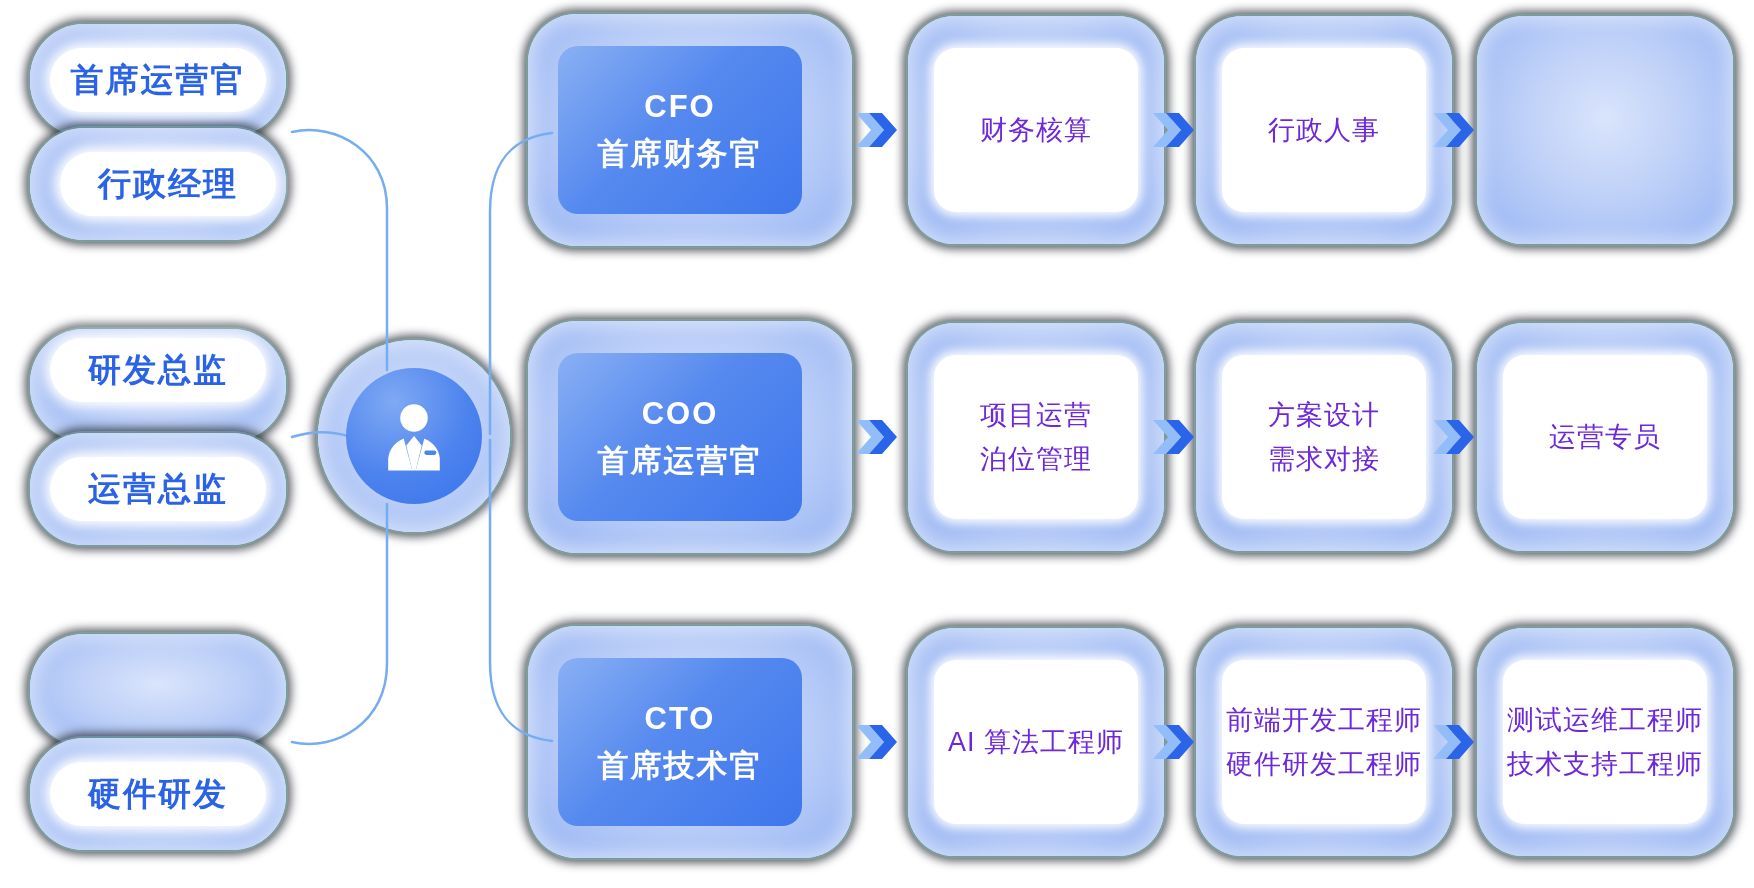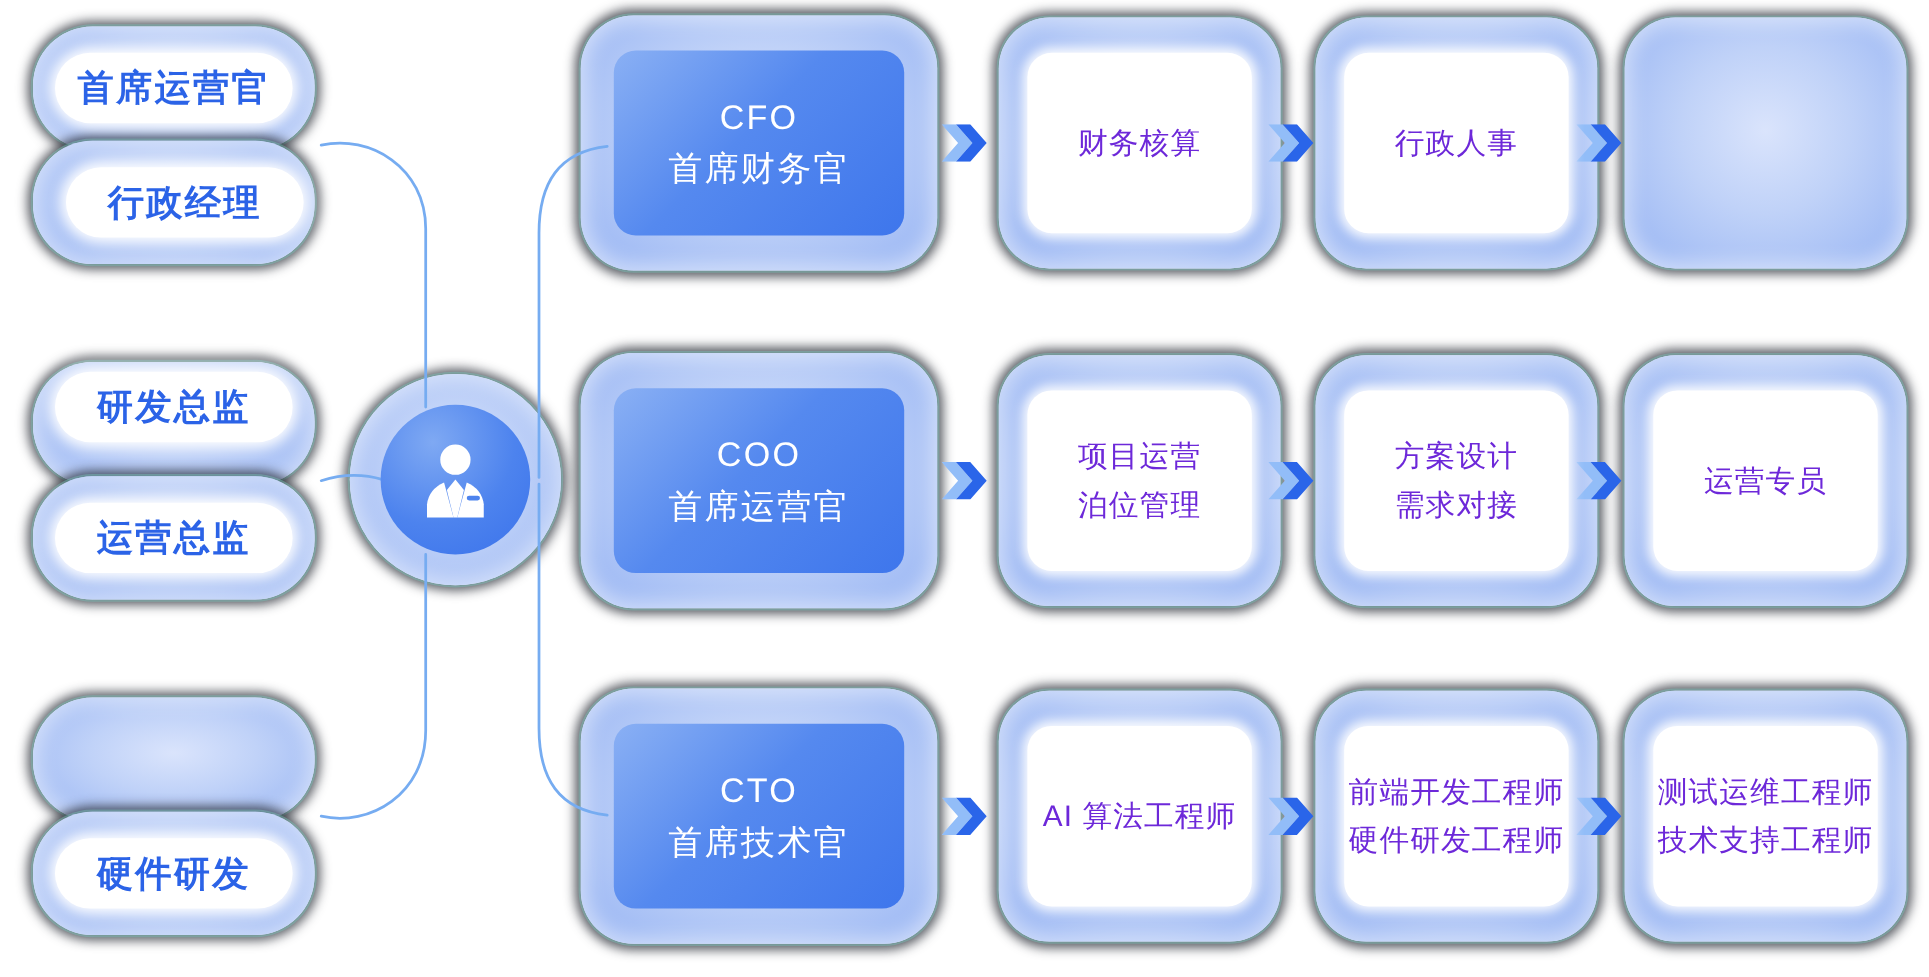--- a/index.html
+++ b/index.html
@@ -21,24 +21,24 @@
   
   #wires{position:absolute;left:0;top:0;z-index:2;pointer-events:none;}
   
   .pill{
     position:absolute;z-index:3;width:216px;height:64px;border-radius:32px;background:#ffffff;
     box-shadow:0 0 12px 5px rgba(255,255,255,.95);
     display:flex;align-items:center;justify-content:center;
     font-size:33px;font-weight:bold;color:#2b63e7;letter-spacing:2px;
   }
   .leader{
-    position:absolute;z-index:3;width:264px;height:168px;border-radius:20px;
+    position:absolute;z-index:3;width:244px;height:168px;border-radius:20px;
     background:linear-gradient(135deg,#8ab0f4 0%,#5589ef 45%,#3e76ec 100%);
     display:flex;flex-direction:column;align-items:center;justify-content:center;
-    color:#ffffff;font-size:31px;font-weight:400;letter-spacing:2px;line-height:47px;
+    color:#ffffff;font-size:31px;font-weight:700;letter-spacing:2px;line-height:47px;
   }
   .wbox{
     position:absolute;z-index:3;width:204px;height:164px;border-radius:22px;background:#ffffff;
     box-shadow:0 0 10px 4px rgba(255,255,255,.9);
     display:flex;flex-direction:column;align-items:center;justify-content:center;
     color:#6d28d9;font-size:27px;font-weight:500;line-height:44px;letter-spacing:1px;white-space:nowrap;
   }
   .circle{
     position:absolute;z-index:3;left:346px;top:368px;width:136px;height:136px;border-radius:50%;
     background:radial-gradient(circle at 35% 25%, #7fa9f3 0%, #4d83ee 55%, #3a72eb 100%);

